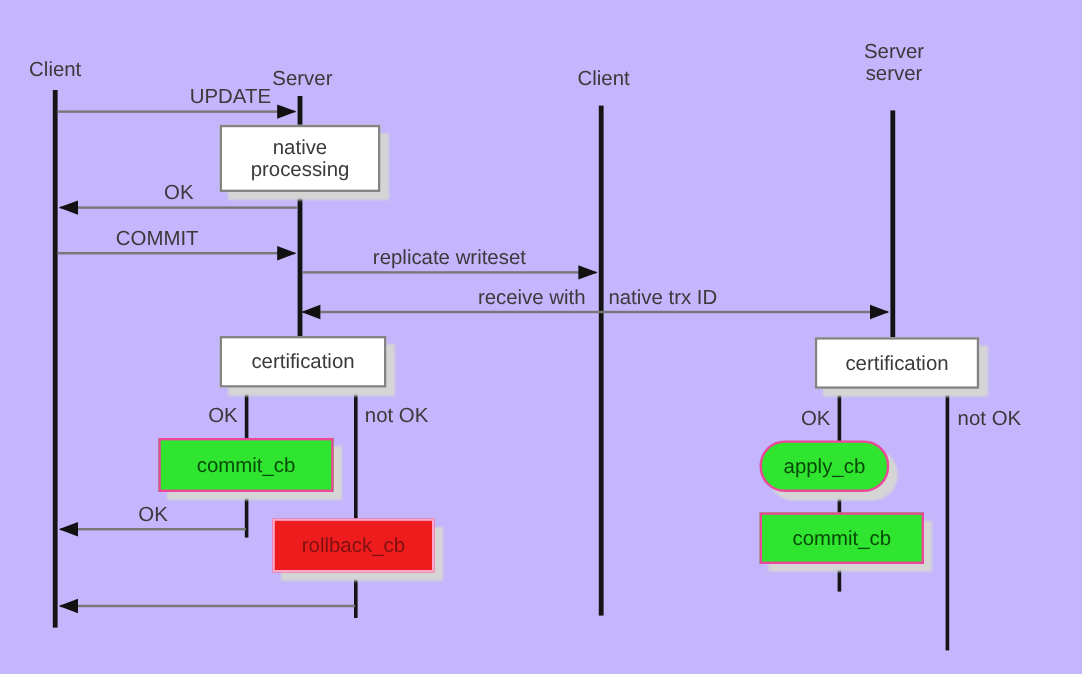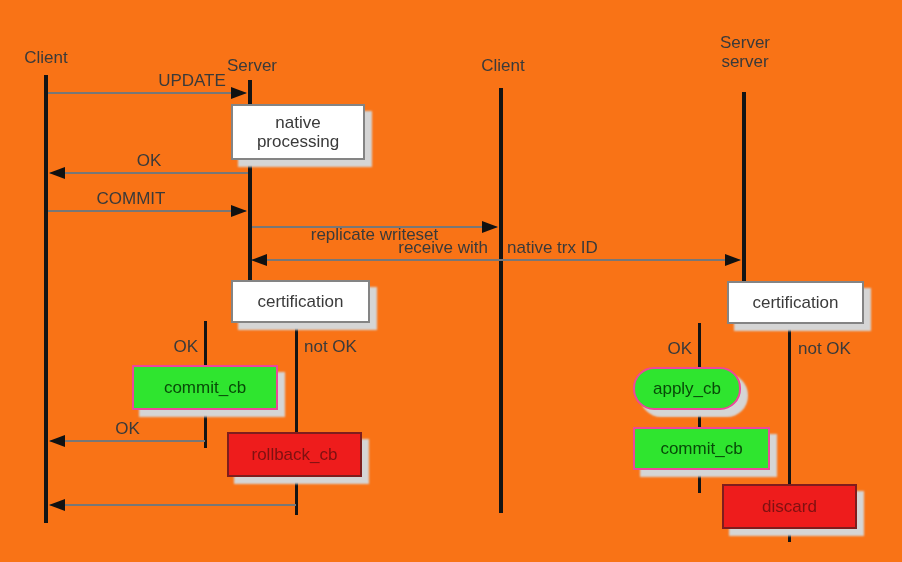--- a/index.html
+++ b/index.html
@@ -5,21 +5,21 @@
   html, body {
     margin: 0;
     padding: 0;
     background: #ffffff;
     font-family: "Liberation Sans", "DejaVu Sans", sans-serif;
   }
   #canvas {
     position: relative;
     width: 902px;
     height: 562px;
-    background: #f97316;
+    background: #c4b5fd;
     overflow: hidden;
     color: #333333;
   }
   
   .lifeline {
     position: absolute;
     width: 4px;
     background: #141414;
   }
   .branchline {
@@ -76,30 +76,29 @@
     text-align: center;
     font-size: 17px;
     line-height: 19px;
     box-sizing: border-box;
     box-shadow: 7px 7px 2px #d5d5d5;
   }
   .box.neutral {
     background: #ffffff;
     border: 2px solid #848484;
     color: #3a3a3a;
-    margin-left: 48px;
   }
   .box.green {
     background: #2fe52f;
     border: 2px solid #ec4899;
     color: #084a08;
   }
   .box.red {
     background: #ee1c1c;
-    border: 2px solid #7f1d1d;
+    border: 2px solid #f9a8d4;
     color: #7e1111;
   }
 </style>
 </head>
 <body>
 
 <div id="canvas">
 
   <div class="lifeline-title" style="left:6px;  top:48px; width:80px;">Client</div>
   <div class="lifeline-title" style="left:212px;top:56px; width:80px;">Server</div>
@@ -127,21 +126,21 @@
   <div class="lbl center" style="left:50px; top:151px; width:198px;">OK</div>
 
   <div class="msg" style="left:48px; top:210px; width:198px;">
     <div class="head right"></div>
   </div>
   <div class="lbl center" style="left:32px; top:189px; width:198px;">COMMIT</div>
 
   <div class="msg" style="left:252px; top:226px; width:245px;">
     <div class="head right"></div>
   </div>
-  <div class="lbl center" style="left:252px; top:205px; width:245px;margin-top:20px;">replicate writeset</div>
+  <div class="lbl center" style="left:252px; top:205px; width:245px;">replicate writeset</div>
 
   <div class="msg" style="left:252px; top:259px; width:488px;">
     <div class="head left"></div>
     <div class="head right"></div>
   </div>
   <div class="lbl right" style="left:330px; top:238px; width:158px;">receive with</div>
   <div class="lbl" style="left:507px; top:238px; width:200px;">native trx ID</div>
 
   <div class="msg" style="left:50px; top:440px; width:155px;">
     <div class="head left"></div>
@@ -155,20 +154,19 @@
   <div class="box neutral" style="left:183px; top:104px; width:134px; height:56px;">native processing</div>
 
   <div class="box neutral" style="left:183px; top:280px; width:139px; height:43px;">certification</div>
   <div class="box neutral" style="left:679px; top:281px; width:137px; height:43px;">certification</div>
 
   <div class="box green" style="left:132px; top:365px; width:146px; height:45px;">commit_cb</div>
   <div class="box red" style="left:227px; top:432px; width:135px; height:45px;">rollback_cb</div>
 
   <div class="box green" style="left:633px; top:367px; width:108px; height:43px;border-radius:21px;">apply_cb</div>
   <div class="box green" style="left:633px; top:427px; width:137px; height:43px;">commit_cb</div>
-  <div class="box red" style="left:722px; top:484px; width:135px; height:45px;">discard</div>
 
   <div class="lbl right" style="left:140px; top:337px; width:58px;">OK</div>
   <div class="lbl" style="left:304px; top:337px; width:80px;">not OK</div>
   <div class="lbl right" style="left:634px; top:339px; width:58px;">OK</div>
   <div class="lbl" style="left:798px; top:339px; width:80px;">not OK</div>
 
 </div>
 
 </body></html>

